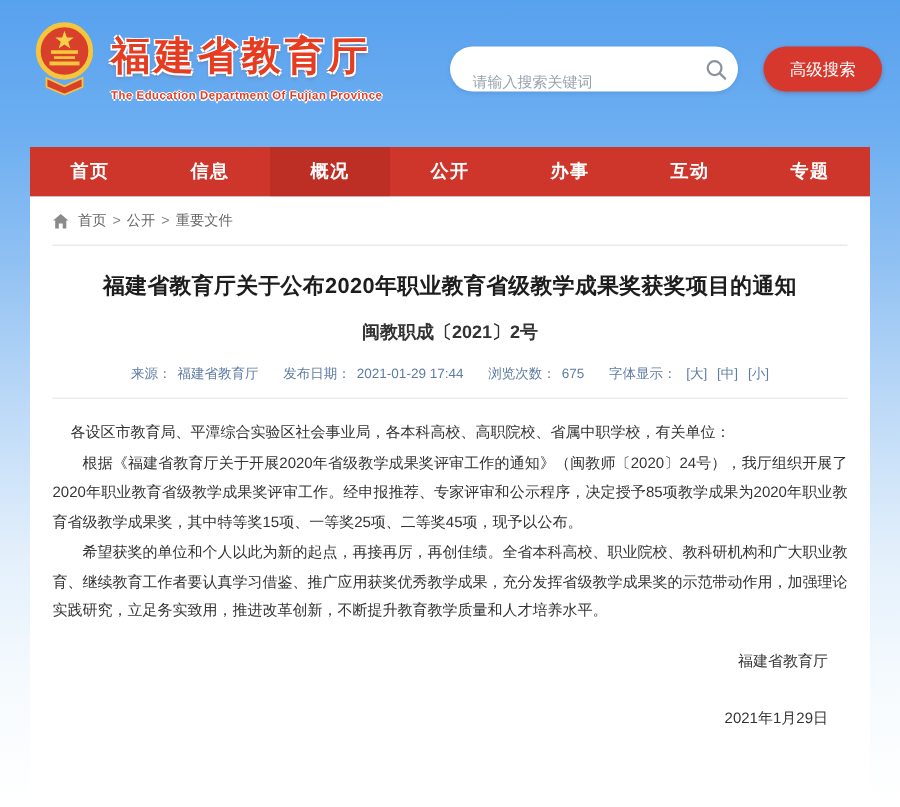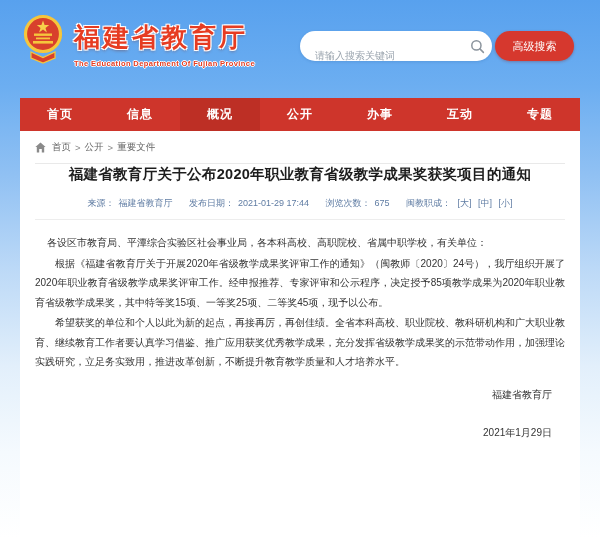--- a/index.html
+++ b/index.html
@@ -28,21 +28,21 @@
     background:#fff; border-radius:16px; display:flex; align-items:flex-end;
     box-shadow:0 1px 3px rgba(30,80,140,.18);
   }
   .search-box input {
     border:none; outline:none; background:transparent; flex:1;
     font-size:10px; color:#555; padding:0 6px 0 15px; font-family:inherit;
   }
   .search-box input::placeholder { color:#9aa4ae; }
   .search-icon-btn { width:30px; height:30px; display:flex; align-items:center; justify-content:center; cursor:pointer; }
   .adv-btn {
-    position:absolute; left:495px; top:31px; width:79px; height:30px;
+    position:absolute; left:509px; top:31px; width:79px; height:30px;
     background:#d6382e; border:none; border-radius:16px; color:#fff; font-size:11px;
     font-family:inherit; cursor:pointer; box-shadow:0 1px 3px rgba(120,20,10,.3);
   }
 
   
   .nav { position:absolute; top:98px; left:20px; width:560px; height:33px; background:#ce352b; display:flex; }
   .nav-item {
     flex:1; text-align:center; line-height:33px; color:#fff; font-size:12px;
     font-weight:bold; cursor:pointer; letter-spacing:1px;
   }
@@ -54,21 +54,21 @@
   .breadcrumb {
     margin:10px 15px 0 15px; padding-bottom:9px; border-bottom:1px solid #e9e9e9;
     display:flex; align-items:center; font-size:9.5px; color:#666;
   }
   .breadcrumb .home-icon { margin-right:6px; display:flex; cursor:pointer; }
   .crumb { cursor:pointer; }
   .crumb-sep { margin:0 4px; color:#888; }
 
   .article-title {
     text-align:center; font-size:14.5px; font-weight:bold; color:#1d1d1d;
-    margin-top:1px; white-space:nowrap; letter-spacing:.3px;
+    margin-top:17px; white-space:nowrap; letter-spacing:.3px;
   }
   .doc-number { text-align:center; font-size:12px; font-weight:bold; color:#333; margin-top:13px; }
 
   .meta {
     margin:13px 15px 0 15px; padding-bottom:9px; border-bottom:1px solid #ededed;
     text-align:center; font-size:9px; color:#5f7ca3;
   }
   .meta span { margin:0 2px; }
   .meta .gap { margin-left:12px; }
   .font-opt { cursor:pointer; }
@@ -133,26 +133,27 @@
       </svg>
     </span>
     <span class="crumb">首页</span>
     <span class="crumb-sep">&gt;</span>
     <span class="crumb">公开</span>
     <span class="crumb-sep">&gt;</span>
     <span class="crumb">重要文件</span>
   </div>
 
   <div class="article-title">福建省教育厅关于公布2020年职业教育省级教学成果奖获奖项目的通知</div>
+  <div class="doc-number">闽教职成〔2021〕2号</div>
 
   <div class="meta">
     <span>来源：</span><span>福建省教育厅</span>
     <span class="gap">发布日期：</span><span>2021-01-29 17:44</span>
     <span class="gap">浏览次数：</span><span>675</span>
-    <span class="gap">闽教职成：</span>
+    <span class="gap">字体显示：</span>
     <span class="font-opt">[大]</span>
     <span class="font-opt">[中]</span>
     <span class="font-opt">[小]</span>
   </div>
 
   <div class="body-text">
     <p class="p-first">各设区市教育局、平潭综合实验区社会事业局，各本科高校、高职院校、省属中职学校，有关单位：</p>
     <p class="p-indent">根据《福建省教育厅关于开展2020年省级教学成果奖评审工作的通知》（闽教师〔2020〕24号），我厅组织开展了2020年职业教育省级教学成果奖评审工作。经申报推荐、专家评审和公示程序，决定授予85项教学成果为2020年职业教育省级教学成果奖，其中特等奖15项、一等奖25项、二等奖45项，现予以公布。</p>
     <p class="p-indent">希望获奖的单位和个人以此为新的起点，再接再厉，再创佳绩。全省本科高校、职业院校、教科研机构和广大职业教育、继续教育工作者要认真学习借鉴、推广应用获奖优秀教学成果，充分发挥省级教学成果奖的示范带动作用，加强理论实践研究，立足务实致用，推进改革创新，不断提升教育教学质量和人才培养水平。</p>
   </div>

